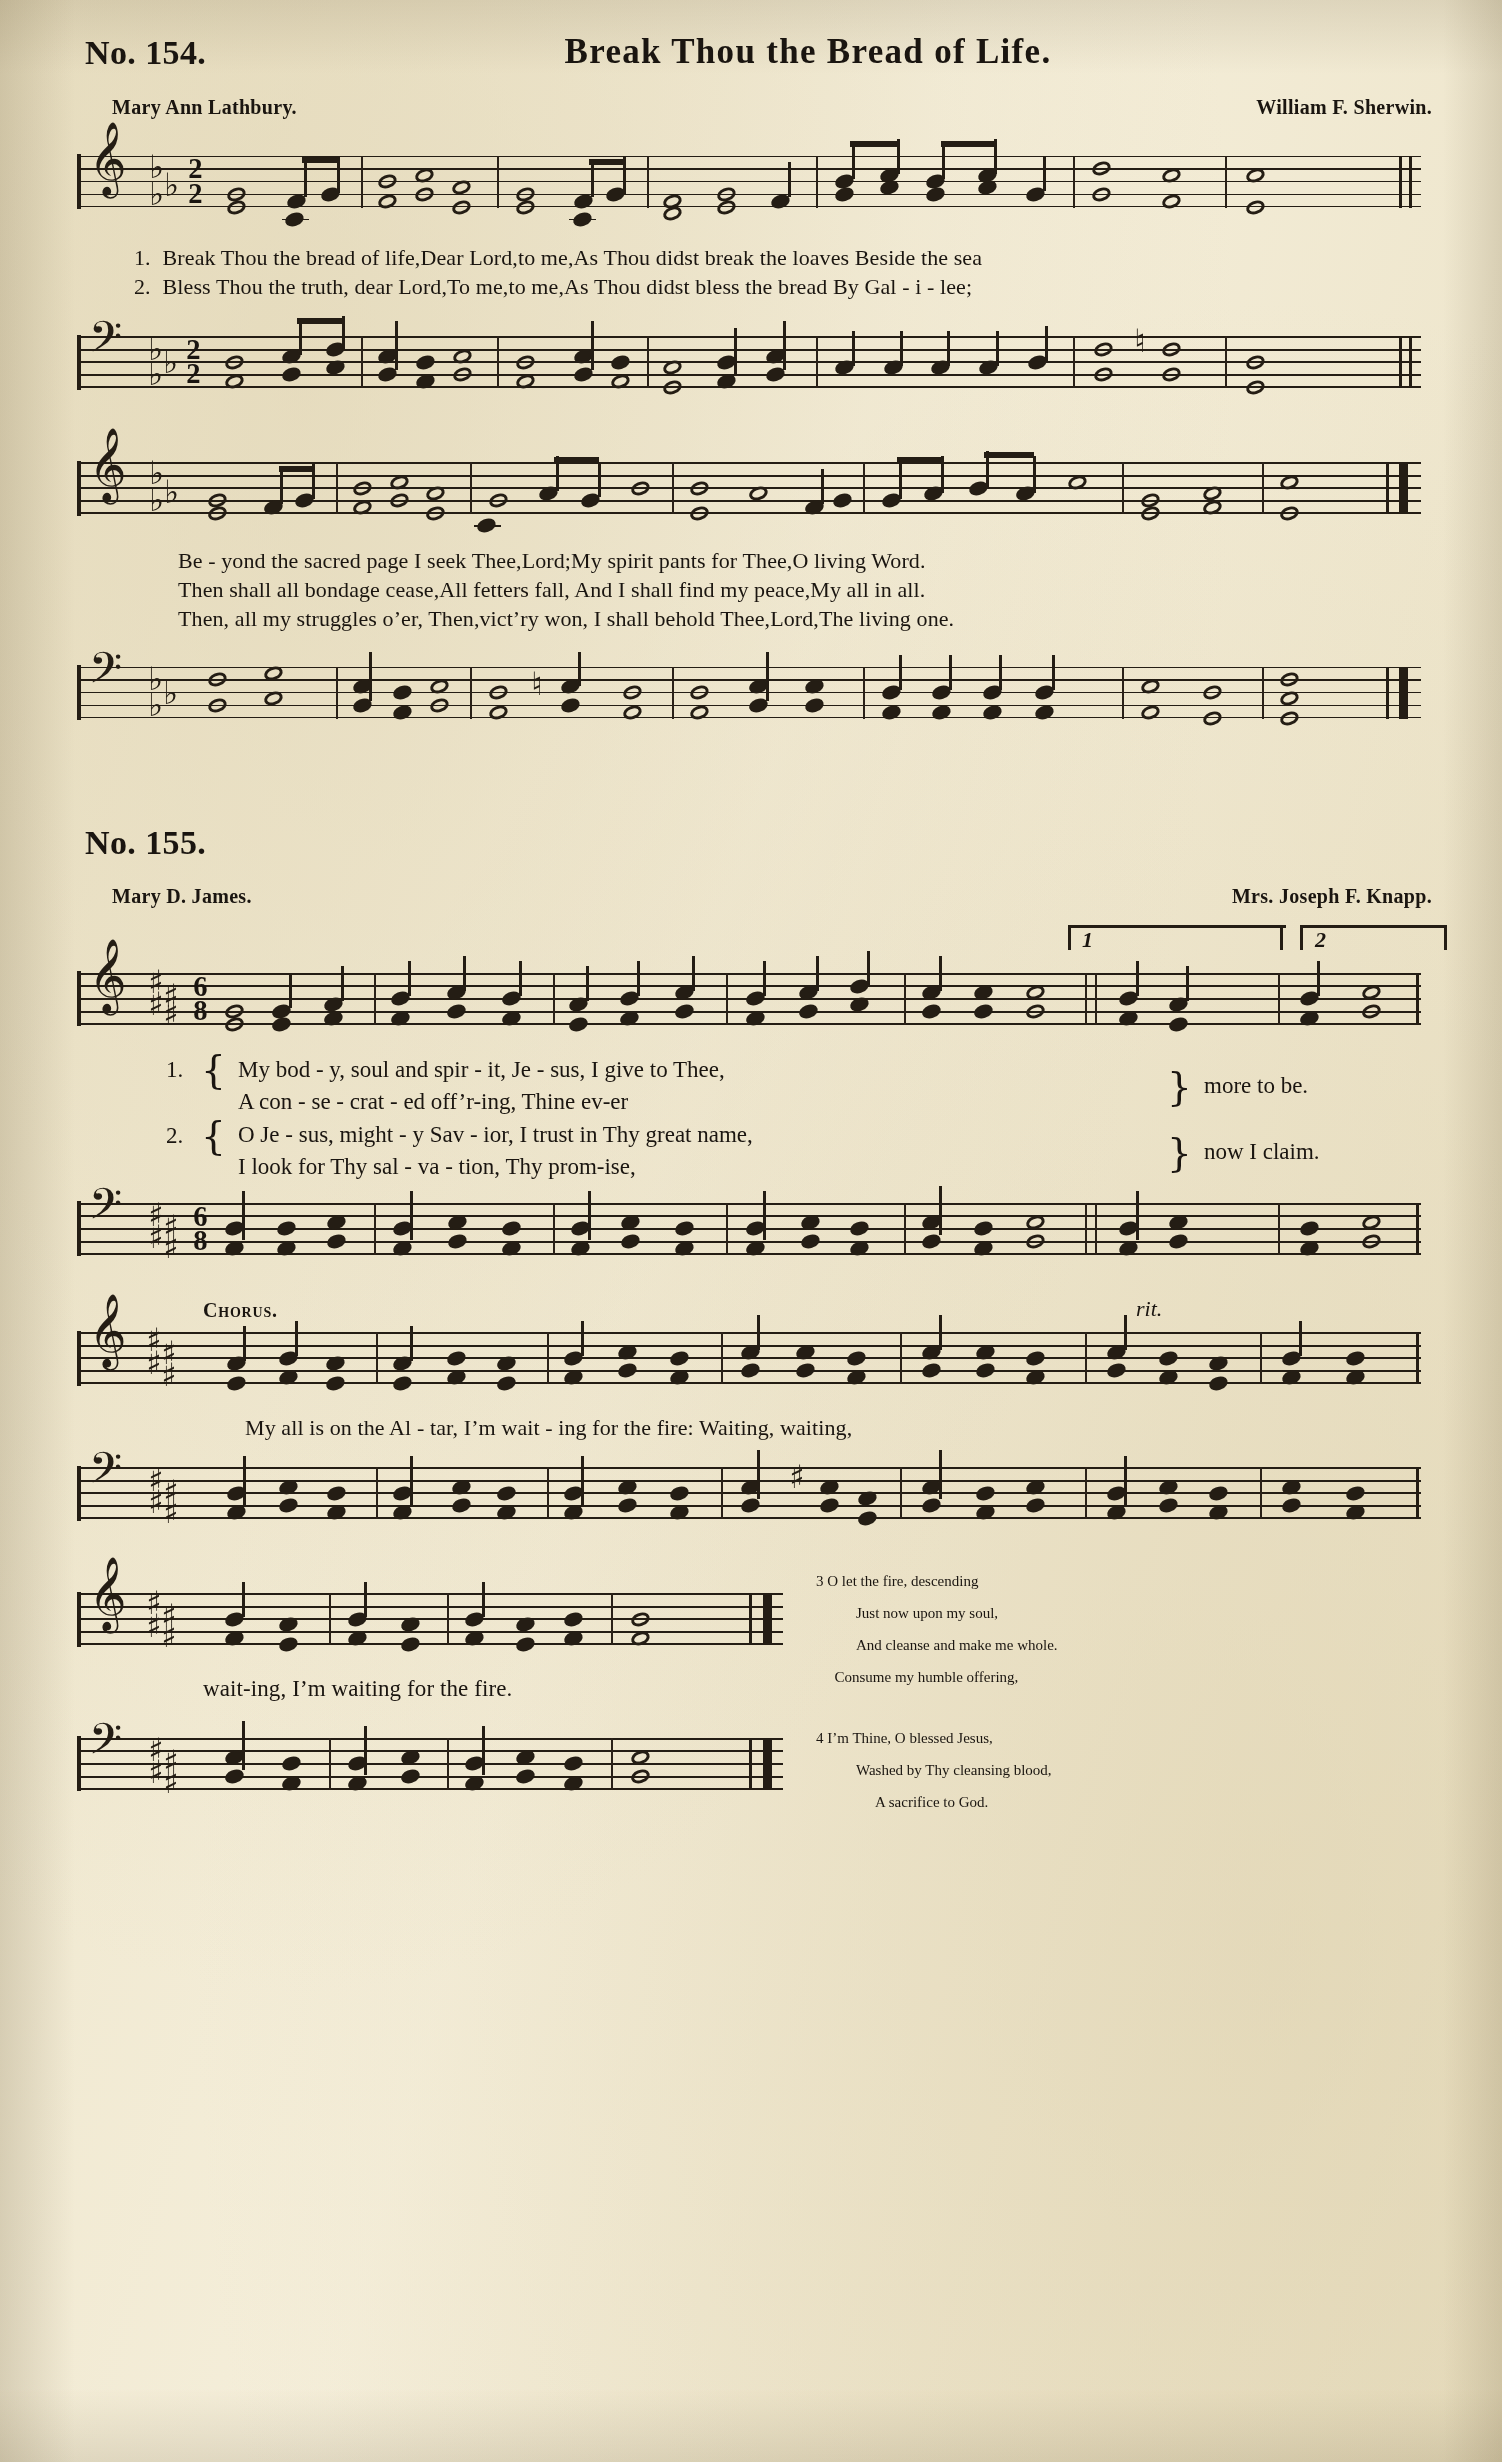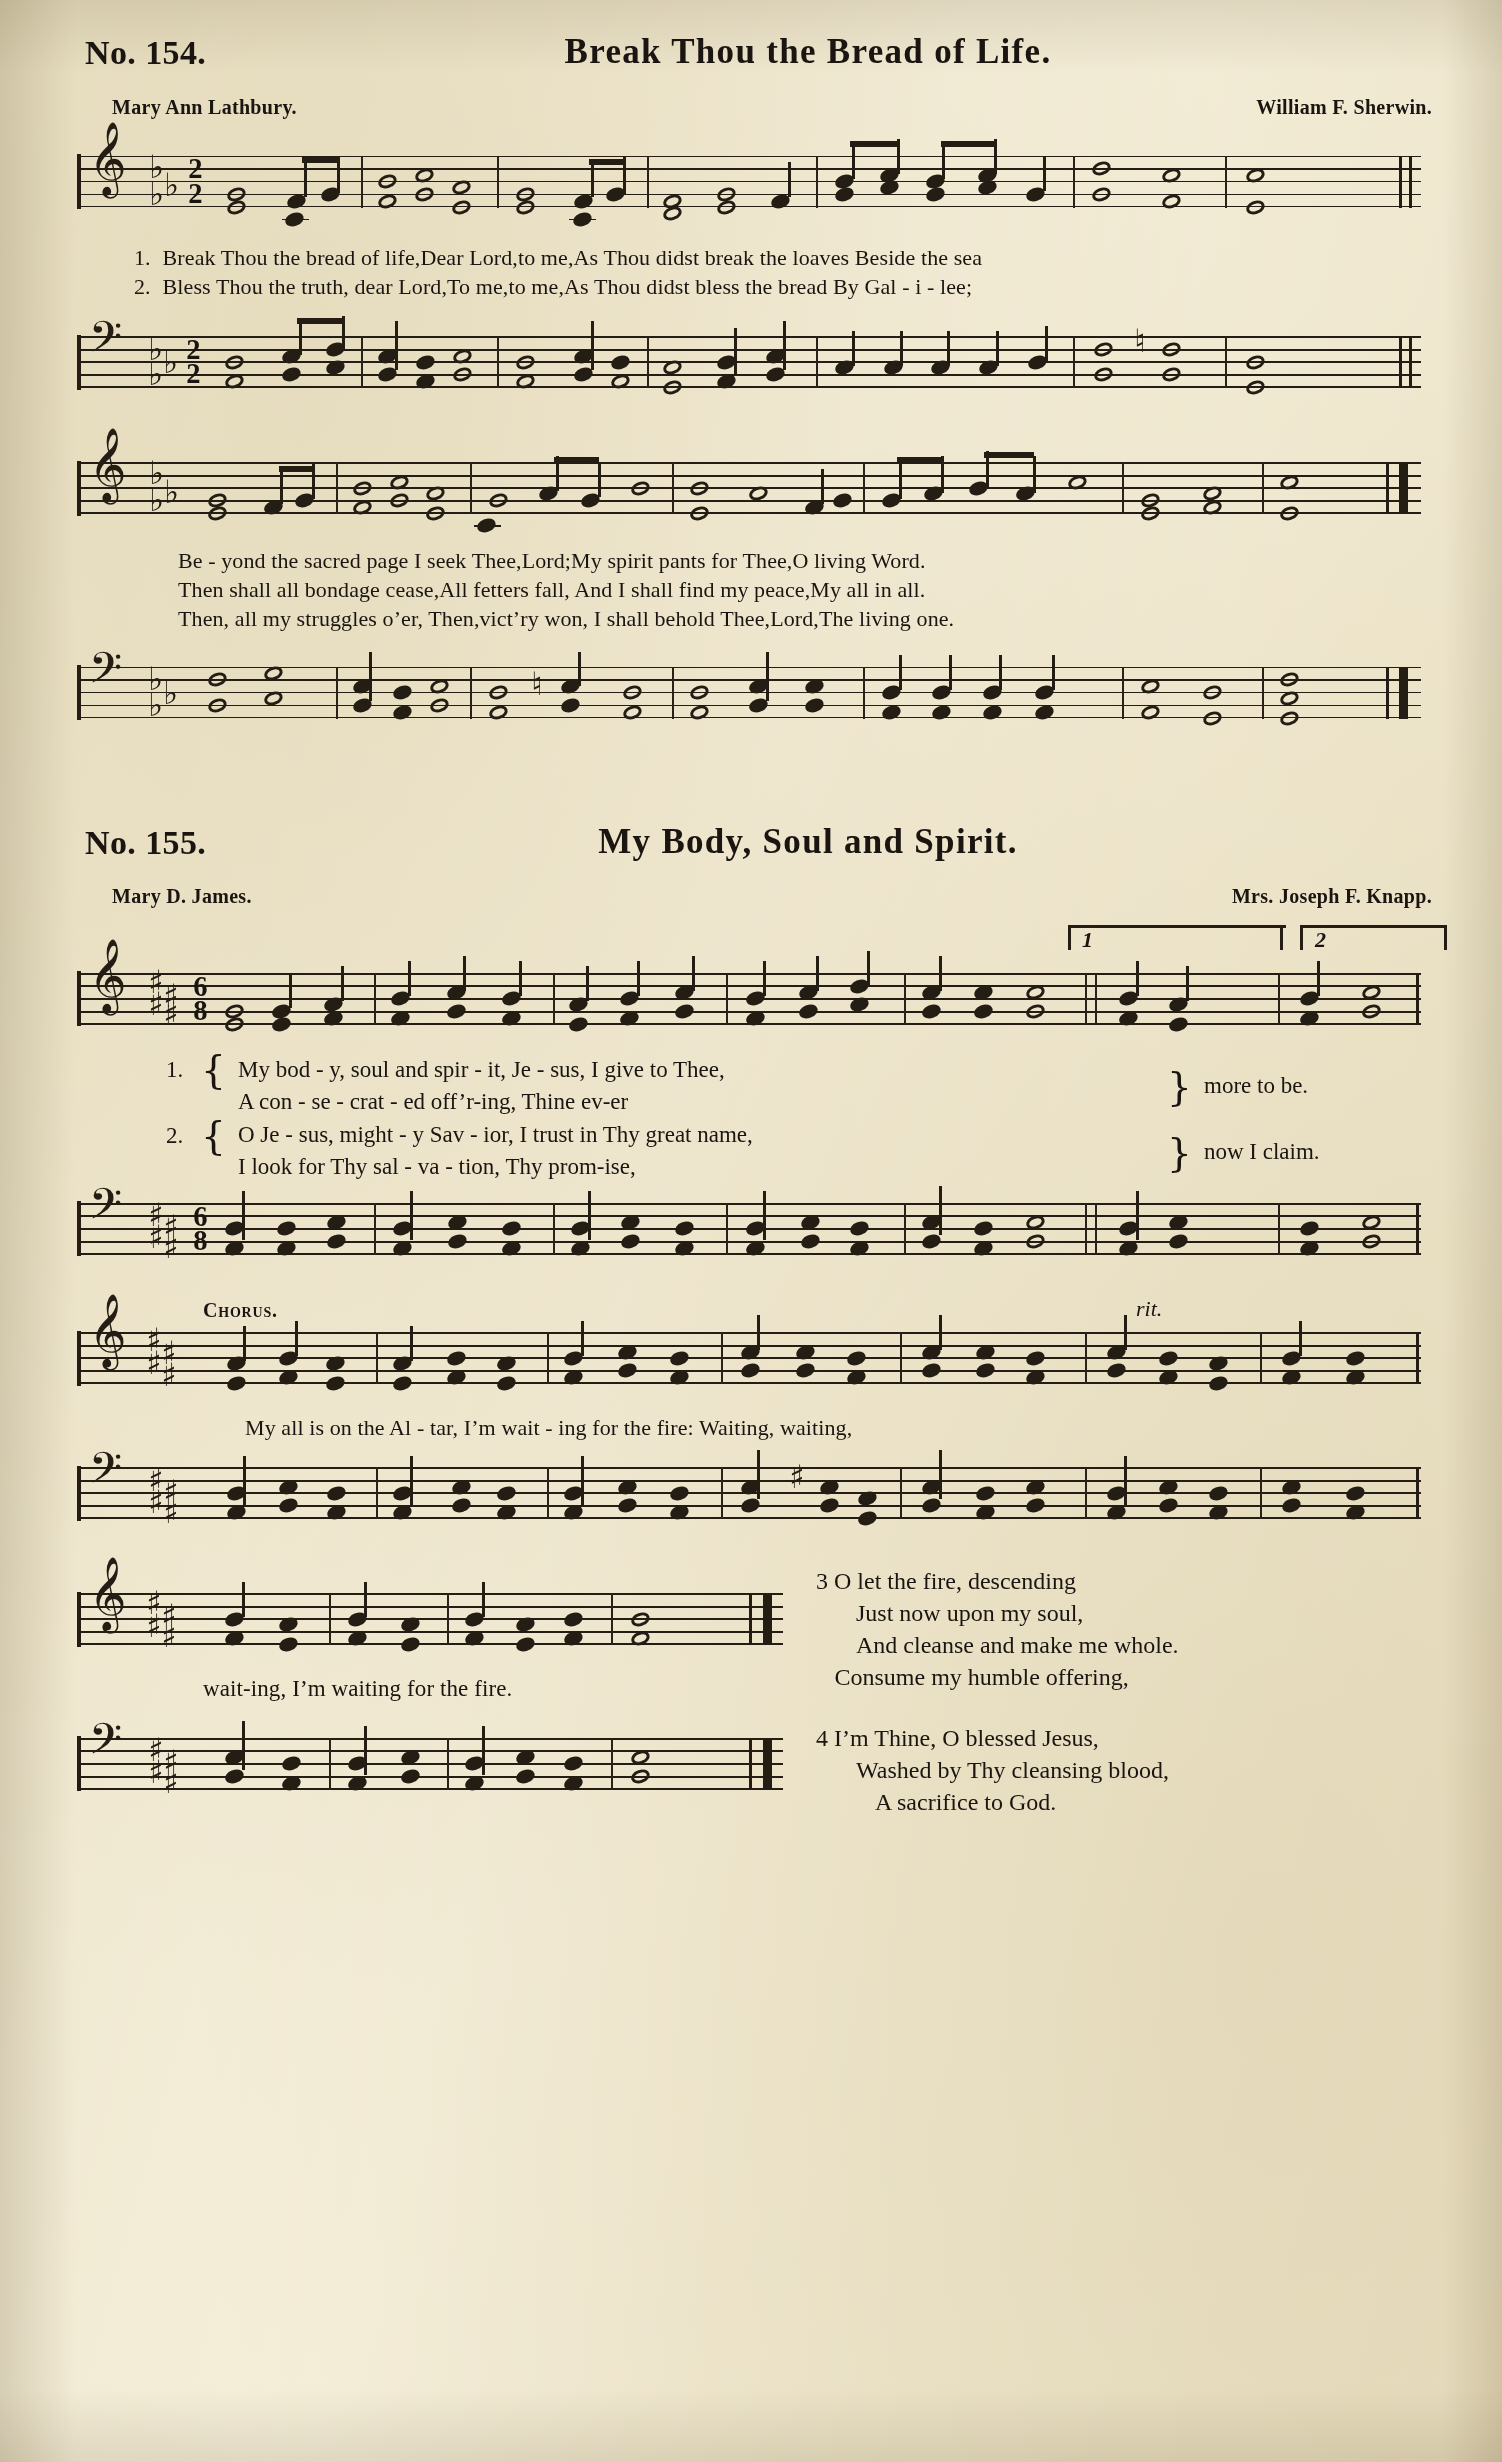--- a/index.html
+++ b/index.html
@@ -195,21 +195,21 @@
     font-size: 20px;
     font-weight: bold;
     letter-spacing: 0.8px;
     font-variant: small-caps;
   }
   .rit {
     font-size: 22px;
     font-style: italic;
   }
   .extra-verses {
-    font-size: 24px;
+    font-size: 15px;
     line-height: 32px;
   }
   .brace-glyph {
     font-size: 39px;
     line-height: 1;
     font-family: "DejaVu Serif", serif;
   }
   .ending-num {
     font-size: 22px;
     font-weight: bold;
@@ -559,21 +559,20 @@
         <div class="endbar thick" style="left:1322px; top:0; height:52px;"></div>
         <div class="endbar" style="left:1309px; top:0; height:52px;"></div>
       </div>
     </div>
   </div>
 
   <div style="margin-top:85px;">
 
     <div class="hymn-head">
       <div class="hymn-no">No. 155.</div>
-      <div class="hymn-title">My Body, Soul and Spirit.</div>
     </div>
 
     <div class="credits">
       <div class="credit-left">Mary D. James.</div>
       <div class="credit-right">Mrs. Joseph F. Knapp.</div>
     </div>
 
     <div style="position:relative; height:34px; margin-left:17px;">
       <div style="position:absolute; left:991px; top:10px; width:218px; height:2.5px; background:#241d14;"></div>
       <div style="position:absolute; left:991px; top:10px; width:2.5px; height:25px; background:#241d14;"></div>

